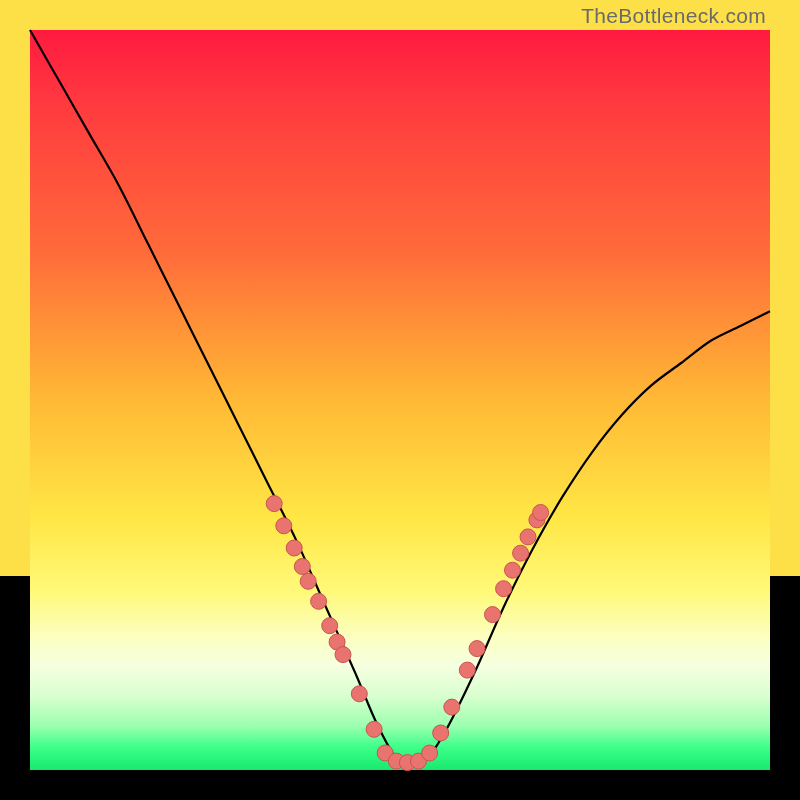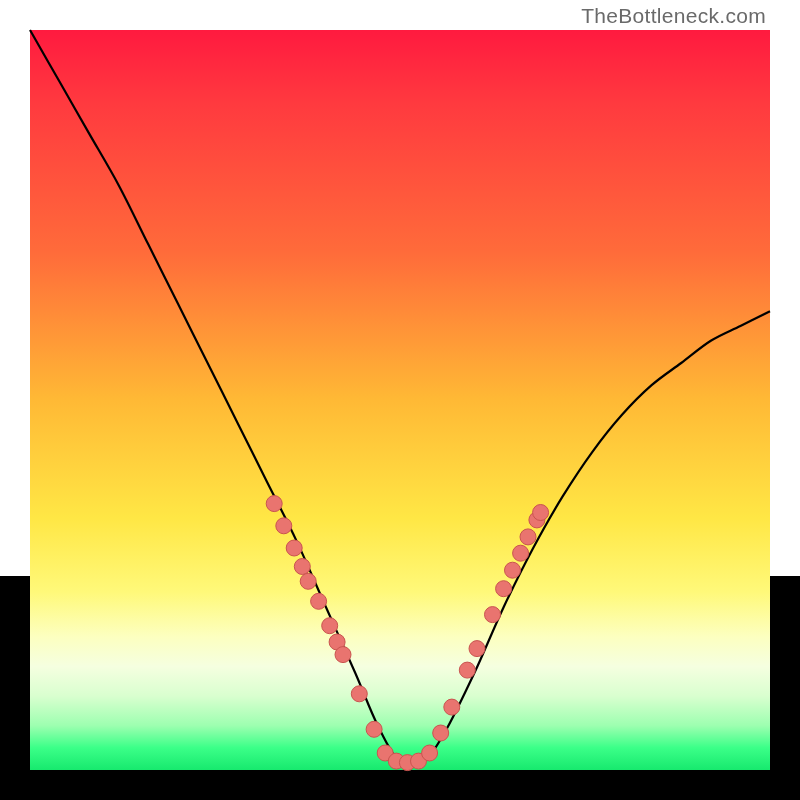--- a/index.html
+++ b/index.html
@@ -8,21 +8,21 @@
     width: 800px;
     height: 800px;
     overflow: hidden;
     background: #000;
     font-family: Arial, Helvetica, sans-serif;
   }
   .frame {
     position: relative;
     width: 800px;
     height: 576px;
-    background: #ffffff;
+    background: #fde047;
   }
   .plot {
     position: absolute;
     left: 30px;
     top: 30px;
     width: 740px;
     height: 740px;
     
     background: linear-gradient(
       to bottom,

